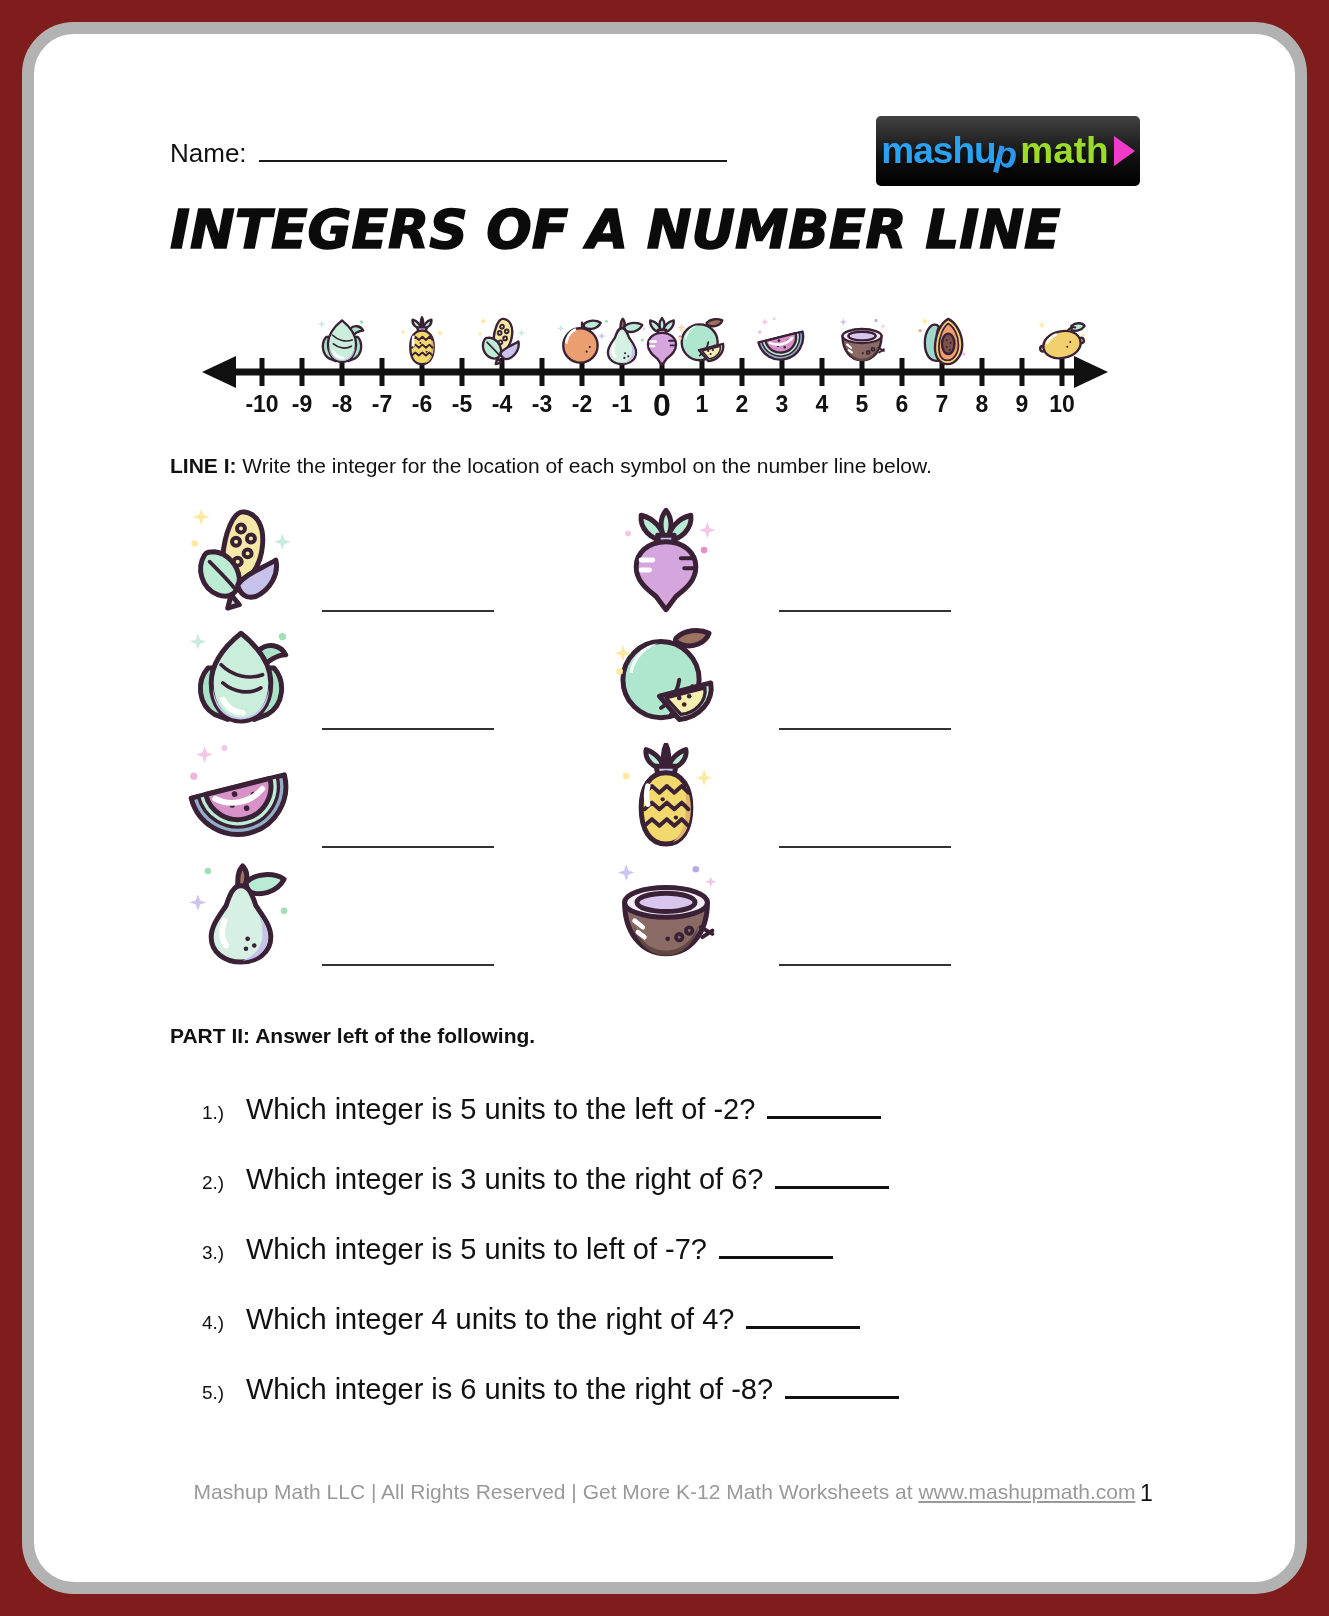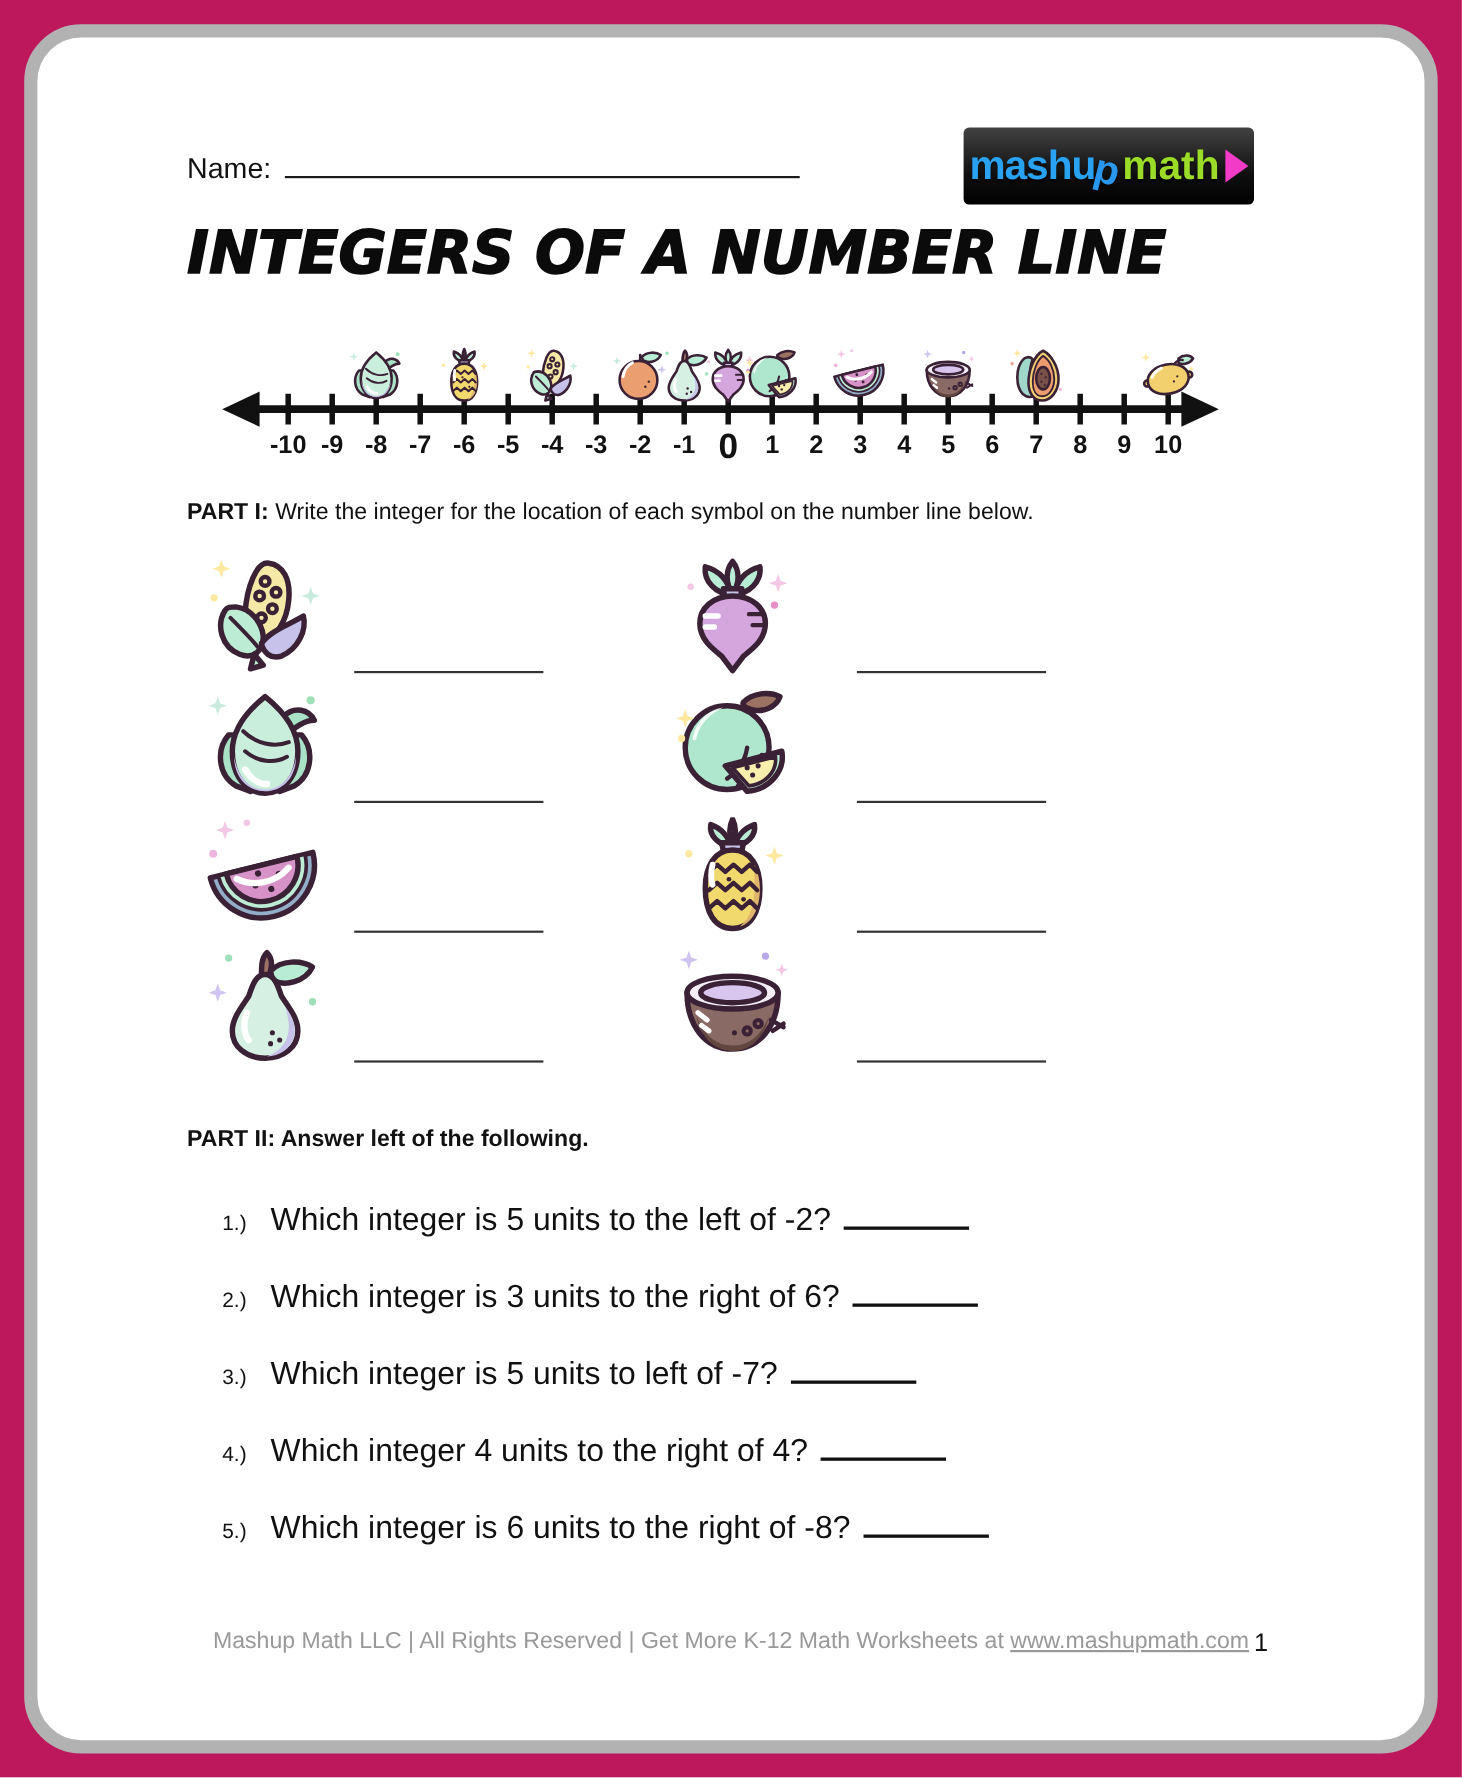--- a/index.html
+++ b/index.html
@@ -1,17 +1,17 @@
 <!DOCTYPE html>
 <html><head>
 <meta charset="utf-8">
 <style>
   html,body{margin:0;padding:0;}
   body{font-family:"Liberation Sans",sans-serif;}
-  .frame{position:relative;width:1329px;height:1616px;background:#be185d;overflow:hidden;}
+  .frame{position:relative;width:1329px;height:1616px;background:#7f1d1d;overflow:hidden;}
   .page{position:absolute;left:22px;top:22px;right:22px;bottom:22px;
         border:12px solid #b2b2b2;border-radius:52px;background:#ffffff;}
   
   .name-row{position:absolute;left:136px;top:104px;font-size:26px;color:#111;white-space:nowrap;}
   .name-underline{display:inline-block;width:468px;height:2px;border-bottom:2.5px solid #1a1a1a;margin-left:12px;}
   .logo{position:absolute;left:842px;top:82px;width:264px;height:70px;
         background:linear-gradient(180deg,#424242,#101010 60%,#000);
         border-radius:5px;display:flex;align-items:center;justify-content:center;}
   .logo .blue{color:#2aa2f2;font-weight:bold;font-size:37px;letter-spacing:-1px;text-shadow:0 2px 2px rgba(0,0,0,.55);}
   .logo .bluep{color:#2a97ef;font-weight:bold;font-size:37px;display:inline-block;transform:rotate(14deg) translateY(4px);margin:0 2px 0 0;text-shadow:0 2px 2px rgba(0,0,0,.55);}
@@ -316,21 +316,21 @@
         <use href="#sym-pear" x="425" y="13" width="50" height="53"></use>
         <use href="#sym-radish" x="465" y="13" width="50" height="53"></use>
         <use href="#sym-melon" x="505" y="13" width="50" height="53"></use>
         <use href="#sym-watermelon" x="585" y="13" width="50" height="53"></use>
         <use href="#sym-coconut" x="665" y="13" width="50" height="53"></use>
         <use href="#sym-papaya" x="745" y="13" width="50" height="53"></use>
         <use href="#sym-lemon" x="865" y="13" width="50" height="53"></use>
       </svg>
 
     <div class="p1-heading">
-      <b>PART I:</b><span> Write the integer for the location of each symbol on the number line below.</span>
+      <b>LINE I:</b><span> Write the integer for the location of each symbol on the number line below.</span>
     </div>
 
     <div class="p1grid">
       <div class="p1col c1" id="p1col0">
           <div class="p1row">
             <svg viewBox="0 0 64 64" class="p1icon">
               <use href="#sym-corn"></use>
             </svg>
             <div class="p1blank"></div>
           </div>

